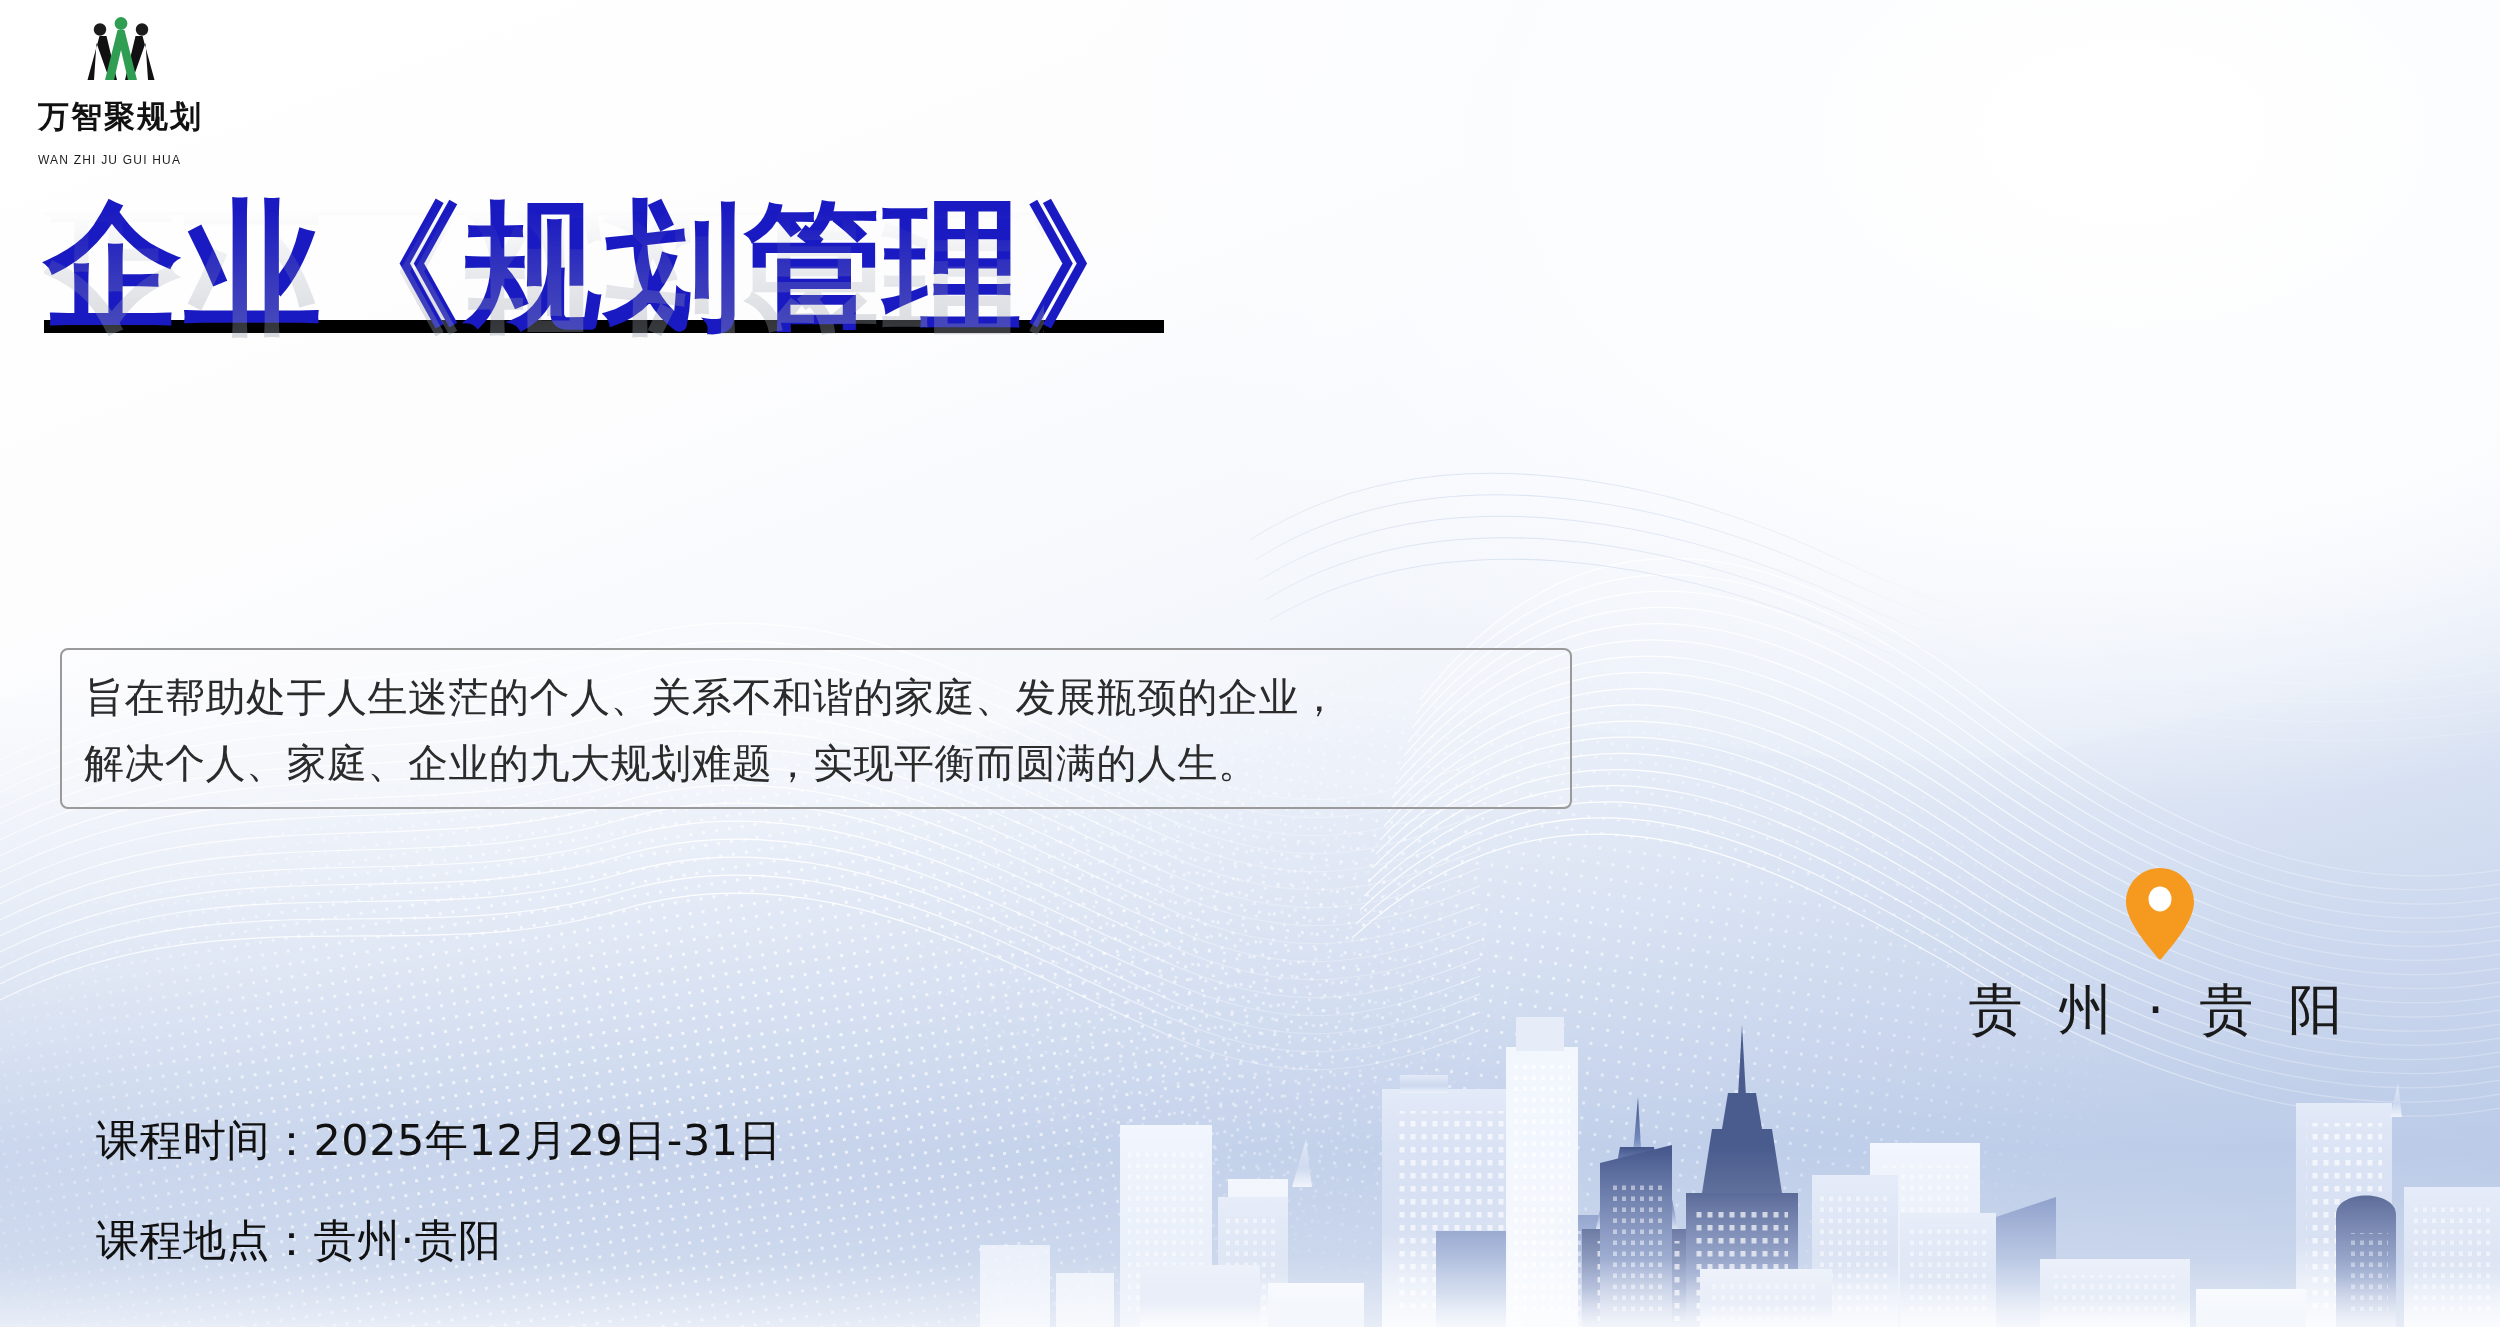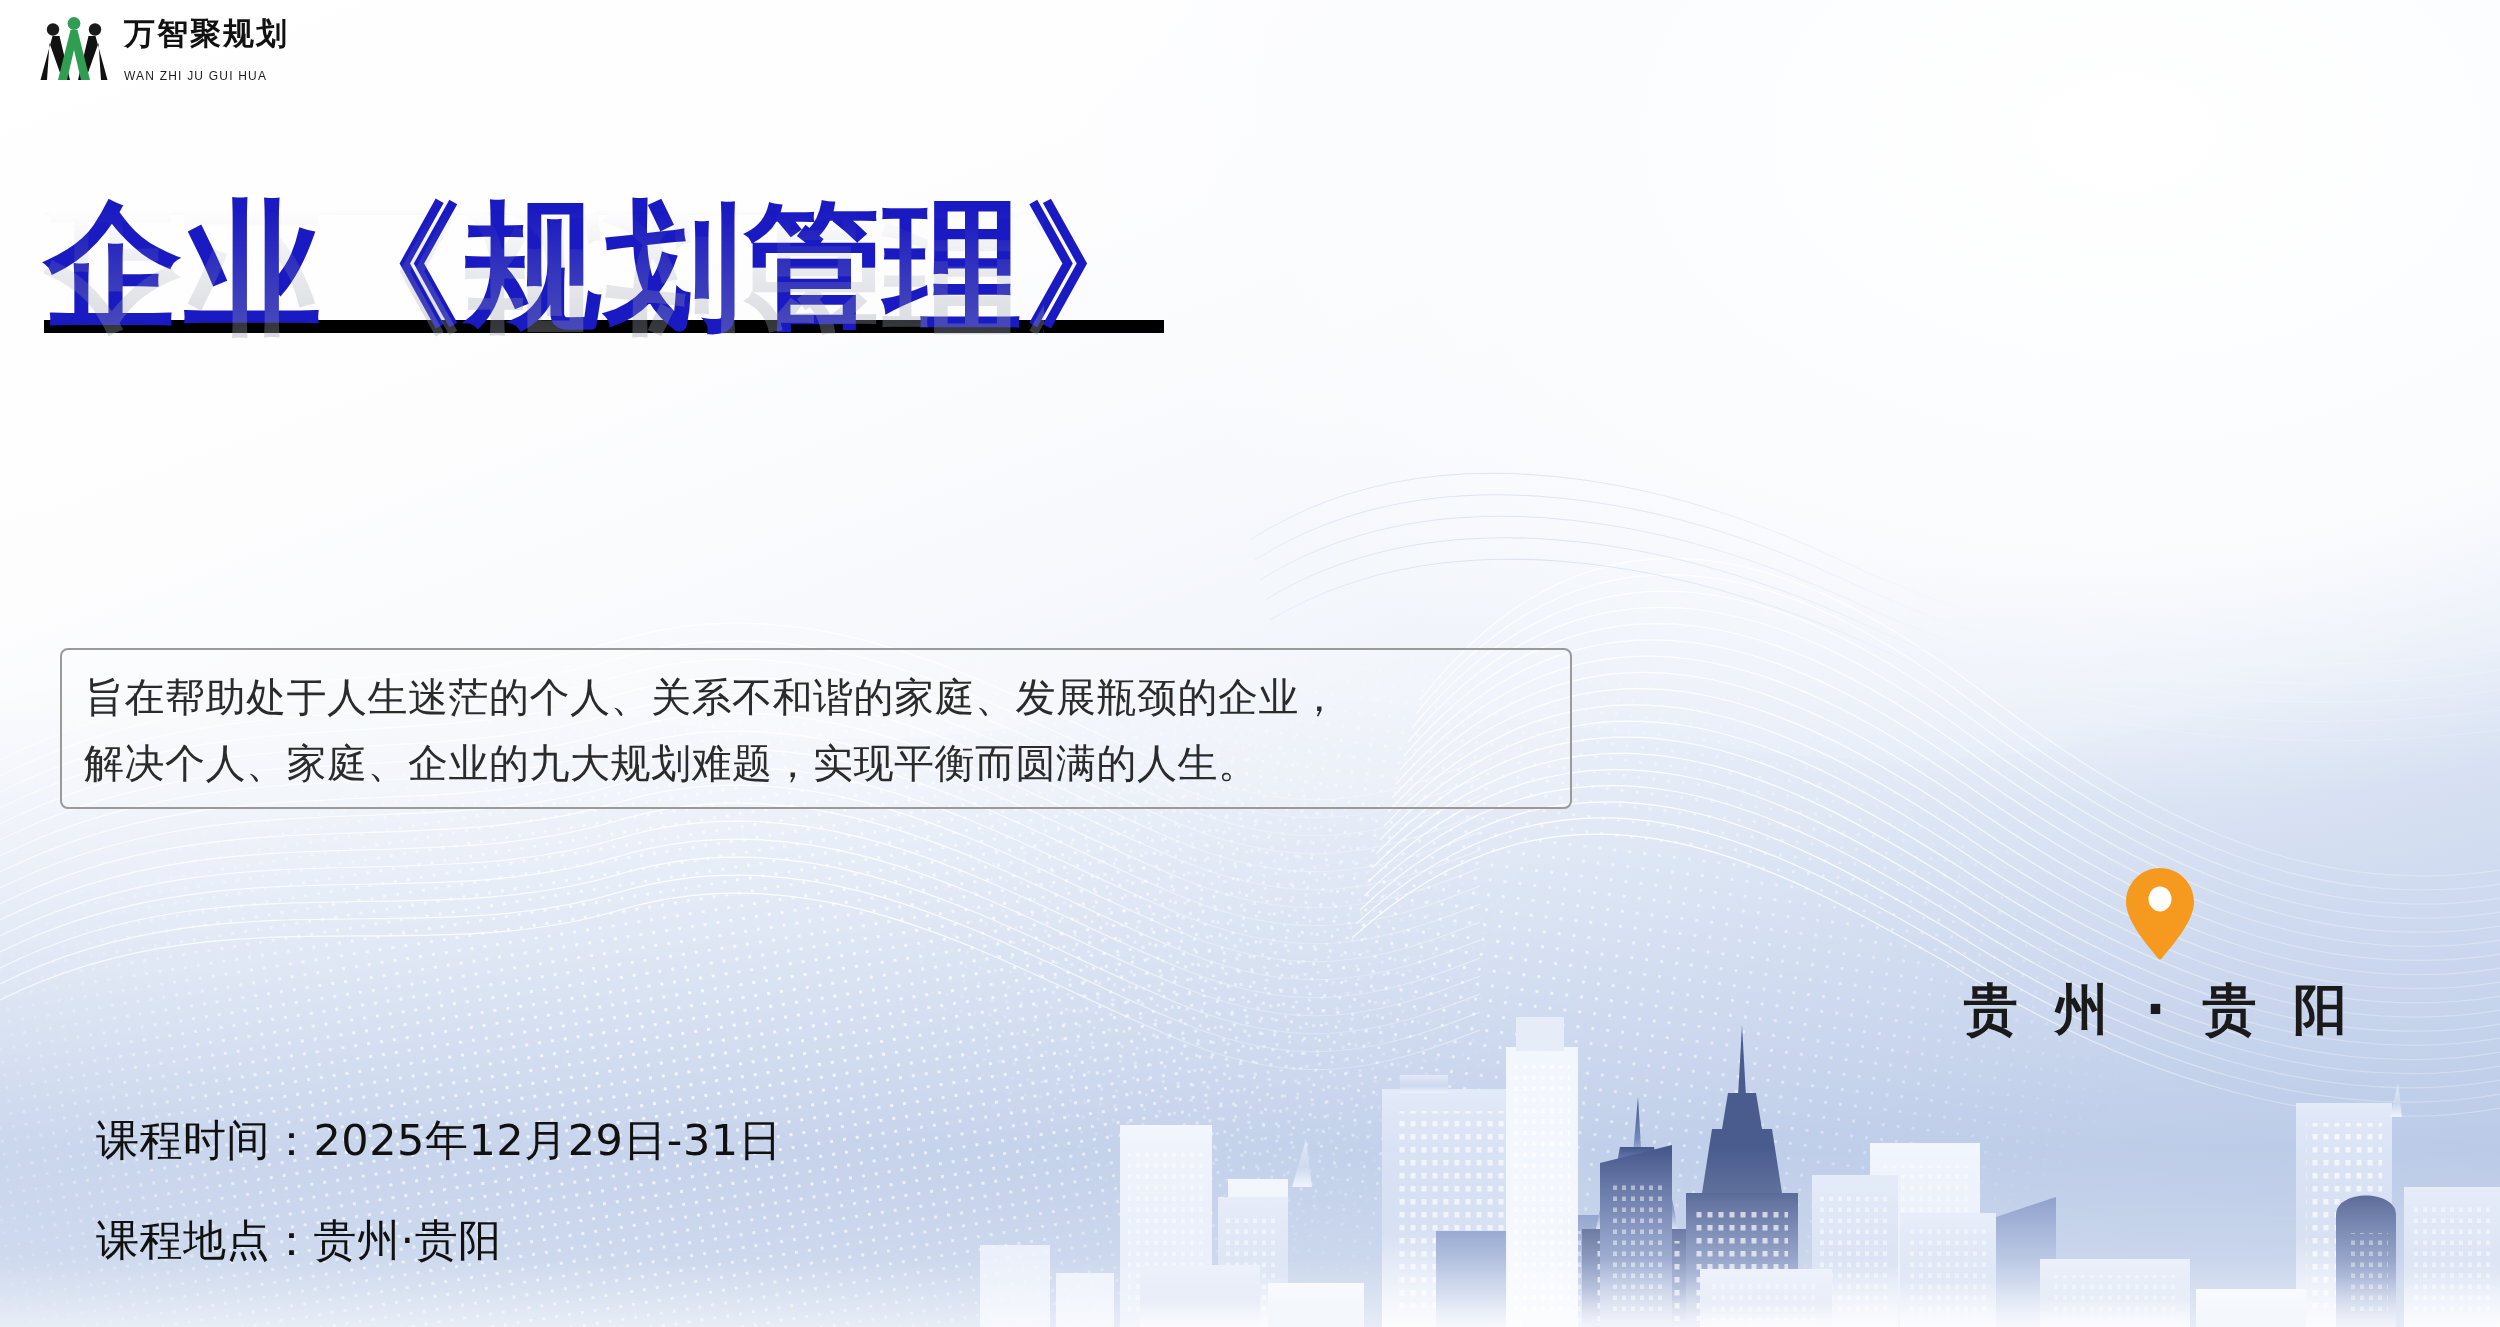--- a/index.html
+++ b/index.html
@@ -38,21 +38,21 @@
     left:900px; top:620px; width:1700px; height:760px;
     background-image:radial-gradient(circle, rgba(255,255,255,0.8) 1.3px, rgba(255,255,255,0) 1.8px);
     background-size:15px 15px;
     -webkit-mask-image:radial-gradient(ellipse 800px 430px at 35% 50%, #000 0%, rgba(0,0,0,0.6) 50%, rgba(0,0,0,0) 82%);
     mask-image:radial-gradient(ellipse 800px 430px at 35% 50%, #000 0%, rgba(0,0,0,0.6) 50%, rgba(0,0,0,0) 82%);
     transform:rotate(7deg);
     opacity:.9;
   }
 
   
-  #logo-block { position:absolute; left:38px; top:14px; display:flex; align-items:center; gap:14px; }
+  #logo-block { position:absolute; left:38px; top:14px; display:flex; align-items:center; gap:14px;flex-direction:column; }
   #logo-mark { width:72px; height:70px; flex:0 0 auto; }
   .logo-text-wrap { display:flex; flex-direction:column; justify-content:center; padding-top:2px; }
   #logo-cn {
     font-family:"DejaVu Serif","Liberation Serif",serif;
     font-size:31px; font-weight:700; color:#111; letter-spacing:2px; line-height:1.05;
   }
   #logo-pinyin {
     font-size:12px; font-weight:400; color:#1d1d1d; letter-spacing:1.2px;
     margin-top:20px; white-space:nowrap;
   }
@@ -117,21 +117,21 @@
   
   #location-badge {
     position:absolute; left:1950px; top:868px;
     width:420px; text-align:center;
   }
   #pin-icon { display:block; margin:0 auto; width:68px; height:92px; }
   #location-text {
     margin-top:14px;
     font-family:"DejaVu Sans","Liberation Sans",sans-serif;
     font-size:54px;
-    font-weight:700;
+    font-weight:400;
     color:#1a1a1a;
     letter-spacing:9px;
     white-space:nowrap;
   }
 
   
   #footer-info { position:absolute; left:96px; top:1112px; }
   .info-line {
     font-family:"DejaVu Sans","Liberation Sans",sans-serif;
     font-size:43px;

